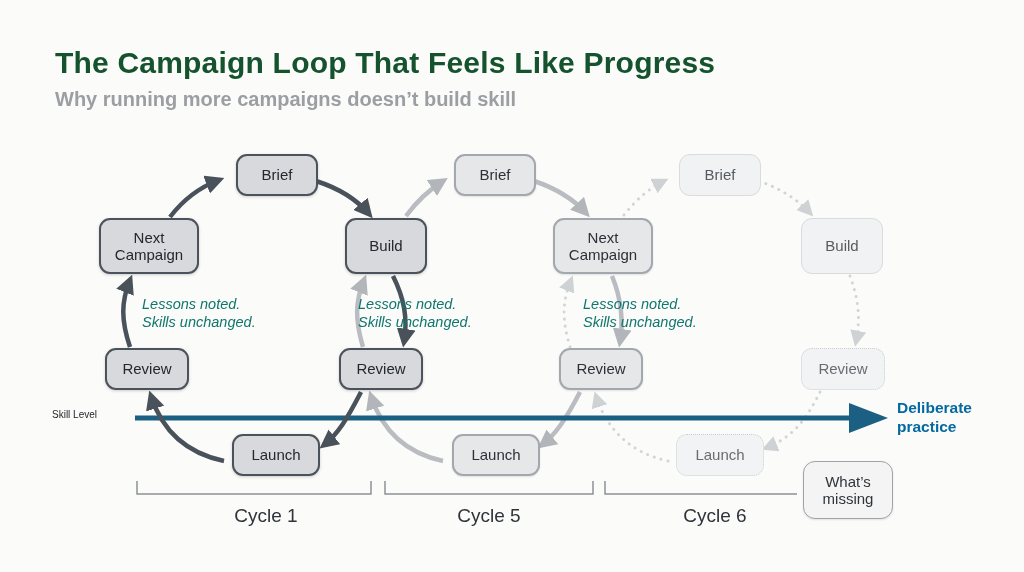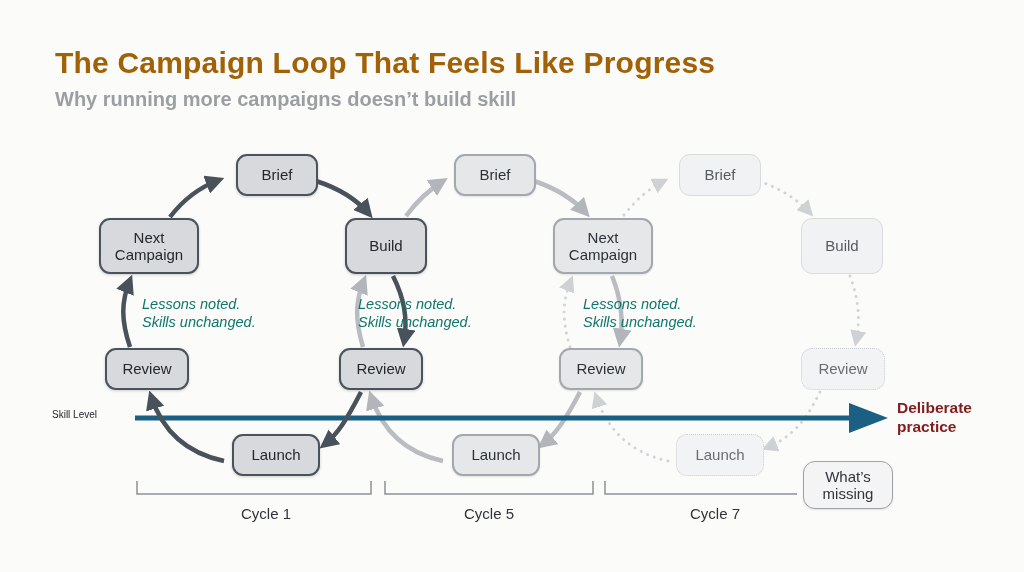--- a/index.html
+++ b/index.html
@@ -4,21 +4,21 @@
 <style>
   html,body{margin:0;padding:0;}
   body{
     width:1024px;height:572px;position:relative;overflow:hidden;
     background:#fbfbf9;
     font-family:"Liberation Sans", sans-serif;
     -webkit-font-smoothing:antialiased;
   }
   .abs{position:absolute;}
   #title{
-    left:55px;top:46px;font-size:30px;font-weight:600;color:#a16207;letter-spacing:.2px;
+    left:55px;top:46px;font-size:30px;font-weight:600;color:#14532d;letter-spacing:.2px;
   }
   #subtitle{
     left:55px;top:88px;font-size:20px;font-weight:700;color:#9b9fa3;
   }
   .box{
     position:absolute;display:flex;align-items:center;justify-content:center;
     text-align:center;font-size:15px;line-height:1.15;border-radius:11px;
     box-sizing:border-box;
     margin-left:6px;
   }
@@ -27,24 +27,24 @@
   .s3{background:#f1f2f3;border:1.5px solid #d9dbdd;color:#555b61;}
   .s3d{background:#f2f3f4;border:1.5px dotted #caced2;color:#686d72;}
   .wm{background:#f4f4f4;border:1.5px solid #9da3a8;color:#2f353b;border-radius:12px;box-shadow:0 1px 2px rgba(40,45,50,.12);}
   .lessons{
     position:absolute;font-style:italic;color:#0f766e;font-size:14.5px;line-height:17.5px;
     white-space:pre-line;
   }
   #skill-label{left:52px;top:409px;font-size:10px;color:#24282c;}
   #deliberate{
     left:897px;top:398px;width:92px;font-size:15.5px;font-weight:bold;
-    color:#7f1d1d;line-height:19px;
+    color:#0369a1;line-height:19px;
   }
   .cycle-label{
-    position:absolute;top:505px;width:110px;text-align:center;font-size:15px;color:#2f343a;
+    position:absolute;top:505px;width:110px;text-align:center;font-size:19px;color:#2f343a;
   }
   svg{position:absolute;left:0;top:0;pointer-events:none;}
 </style>
 </head>
 <body>
 
 <svg width="1024" height="572" viewBox="0 0 1024 572">
   <defs>
     <marker id="ah-dark" viewBox="0 0 10 10" refX="7" refY="5" markerWidth="4.2" markerHeight="4.2" orient="auto-start-reverse">
       <path d="M0,0 L10,5 L0,10 z" fill="#49525b"></path>
@@ -109,27 +109,27 @@
 <div class="box s2" style="left:448px;top:154px;width:82px;height:42px;">Brief</div>
 <div class="box s2" style="left:547px;top:218px;width:100px;height:56px;">Next Campaign</div>
 <div class="box s2" style="left:553px;top:348px;width:84px;height:42px;">Review</div>
 <div class="box s2" style="left:446px;top:434px;width:88px;height:42px;">Launch</div>
 
 <div class="box s3" style="left:673px;top:154px;width:82px;height:42px;">Brief</div>
 <div class="box s3" style="left:795px;top:218px;width:82px;height:56px;">Build</div>
 <div class="box s3d" style="left:795px;top:348px;width:84px;height:42px;">Review</div>
 <div class="box s3d" style="left:670px;top:434px;width:88px;height:42px;">Launch</div>
 
-<div class="box wm" style="left:797px;top:461px;width:90px;height:48px;">What’s missing</div>
+<div class="box wm" style="left:797px;top:461px;width:90px;height:58px;">What’s missing</div>
 
 <div class="lessons" style="left:142px;top:296px;">Lessons noted.
 Skills unchanged.</div>
 <div class="lessons" style="left:358px;top:296px;">Lessons noted.
 Skills unchanged.</div>
 <div class="lessons" style="left:583px;top:296px;">Lessons noted.
 Skills unchanged.</div>
 
 <div class="abs" id="skill-label">Skill Level</div>
 <div class="abs" id="deliberate">Deliberate practice</div>
 
 <div class="cycle-label" style="left:211px;">Cycle 1</div>
 <div class="cycle-label" style="left:434px;">Cycle 5</div>
-<div class="cycle-label" style="left:660px;">Cycle 7</div>
+<div class="cycle-label" style="left:660px;">Cycle 6</div>
 
 </body></html>

